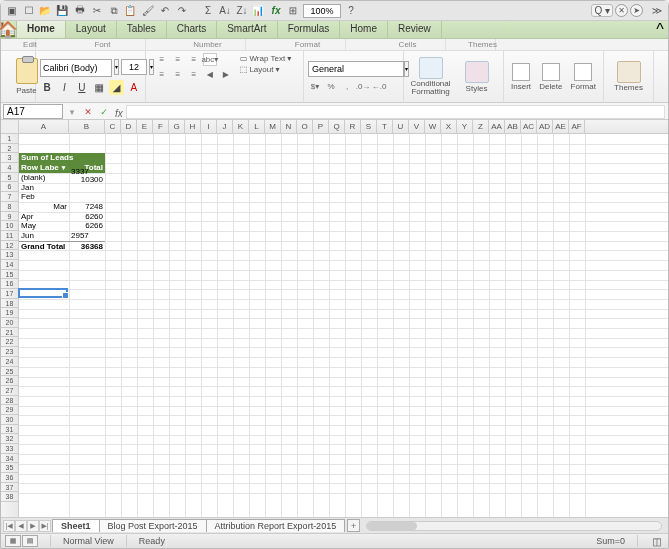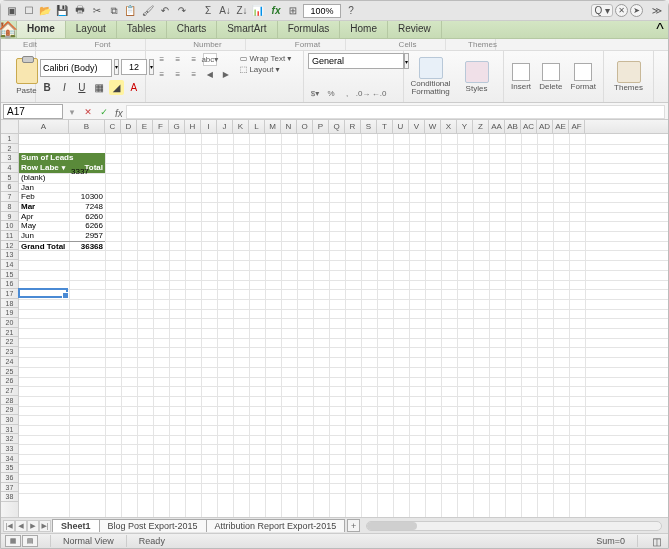--- a/index.html
+++ b/index.html
@@ -33,21 +33,21 @@
   .font-name { width:72px;height:16px;font-size:9px;border:1px solid #aaa;background:#fff;padding:8px 2px; }
   .font-size { width:26px;height:16px;font-size:9px;border:1px solid #aaa;background:#fff;text-align:center; }
   .dd { width:10px;height:16px;border:1px solid #aaa;background:#f4f4f4;font-size:6px;display:flex;align-items:center;justify-content:center; }
   .font-row2 { display:flex;gap:3px;align-items:center; }
   .fbtn { width:15px;height:15px;display:flex;align-items:center;justify-content:center;font-size:10px;color:#444;border:1px solid transparent;border-radius:2px; }
   .rgroup.align { width:100px; }
   .align-row { display:flex;gap:2px;margin-bottom:2px; }
   .abtn { width:14px;height:13px;display:flex;align-items:center;justify-content:center;font-size:8px;color:#666; }
   .wrap-merge { display:flex;flex-direction:column;margin-left:4px; }
   .wm { font-size:8px;color:#555;padding:1px 3px;display:flex;align-items:center;gap:2px; }
-  .rgroup.number { width:100px;justify-content:space-between; }
+  .rgroup.number { width:100px; }
   .num-sel { width:96px;height:16px;font-size:9px;border:1px solid #aaa;background:#fff;padding:0 3px;margin-bottom:3px; }
   .num-row { display:flex;gap:2px; }
   .rgroup.format { width:100px; display:flex;flex-direction:row;align-items:center;gap:2px; }
   .big-btn { width:44px;display:flex;flex-direction:column;align-items:center;font-size:8px;color:#555;gap:1px; }
   .big-ico { width:24px;height:22px;background:#e8f0f8;border:1px solid #b8c8d8;border-radius:2px; }
   .rgroup.cells { width:100px;display:flex;flex-direction:row;align-items:center;gap:2px;justify-content:space-around; }
   .cell-btn { display:flex;flex-direction:column;align-items:center;font-size:8px;color:#555;gap:1px; }
   .cell-ico { width:18px;height:18px;border:1px solid #aaa;background:#fff; }
   .rgroup.themes { width:50px;align-items:center;display:flex;flex-direction:column; }
   .theme-ico { width:24px;height:22px;background:#f0e8d8;border:1px solid #c8b898;border-radius:2px; }
@@ -387,29 +387,29 @@
             <div class="gl-col" style="left: 566px;"></div>
           </div>
       <div class="cell pivot-header" style="left: 0px; top: 19.4px; width: 86px; height: 9.7px; text-align: left;">Sum of Leads</div>
           <div class="cell pivot-header" style="left: 0px; top: 29.1px; width: 50px; height: 9.7px; text-align: left;">Row Labels</div>
           <div class="cell pivot-header" style="left: 50px; top: 29.1px; width: 36px; height: 9.7px; text-align: right;">Total<span style="position: absolute; left: -10px; top: 0px; font-size: 7px; color: rgb(255, 255, 255); background: rgb(90, 138, 58); width: 9px; text-align: center;">▾</span></div>
           <div class="cell" style="left: 0px; top: 38.8px; width: 50px; height: 9.7px; text-align: left;">(blank)</div>
           <div class="cell" style="left: 50px; top: 38.8px; width: 36px; height: 9.7px; text-align: right;"></div>
           <div class="cell" style="left: 0px; top: 48.5px; width: 50px; height: 9.7px; text-align: left;">Jan</div>
           <div class="cell" style="left: 50px; top: 33px; width: 36px; height: 9.7px; text-align: left;">3337</div>
           <div class="cell" style="left: 0px; top: 58.2px; width: 50px; height: 9.7px; text-align: left;">Feb</div>
-          <div class="cell" style="left: 50px; top: 58px; width: 36px; height: 9.7px; text-align: right;">10300</div>
-          <div class="cell" style="left: 0px; top: 67.9px; width: 50px; height: 9.7px; text-align: left; font-weight: bold;">Mar</div>
+          <div class="cell" style="left: 50px; top: 41px; width: 36px; height: 9.7px; text-align: right;">10300</div>
+          <div class="cell" style="left: 0px; top: 67.9px; width: 50px; height: 9.7px; text-align: right;">Mar</div>
           <div class="cell" style="left: 50px; top: 67.9px; width: 36px; height: 9.7px; text-align: right;">7248</div>
           <div class="cell" style="left: 0px; top: 77.6px; width: 50px; height: 9.7px; text-align: left;">Apr</div>
           <div class="cell" style="left: 50px; top: 77.6px; width: 36px; height: 9.7px; text-align: right;">6260</div>
           <div class="cell" style="left: 0px; top: 87.3px; width: 50px; height: 9.7px; text-align: left;">May</div>
           <div class="cell" style="left: 50px; top: 87.3px; width: 36px; height: 9.7px; text-align: right;">6266</div>
           <div class="cell" style="left: 0px; top: 97px; width: 50px; height: 9.7px; text-align: left;">Jun</div>
-          <div class="cell" style="left: 50px; top: 97px; width: 36px; height: 9.7px; text-align: right;">2957</div>
+          <div class="cell" style="left: 50px; top: 97px; width: 36px; height: 9.7px; text-align: left;">2957</div>
           <div class="cell" style="left: 0px; top: 106.7px; width: 50px; height: 9.7px; text-align: left; font-weight: bold; border-top: 1px solid rgb(153, 153, 153);">Grand Total</div>
           <div class="cell" style="left: 50px; top: 106.7px; width: 36px; height: 9.7px; text-align: right; font-weight: bold; border-top: 1px solid rgb(153, 153, 153);">36368</div>
           <div class="cursor" style="left: -1px; top: 154.2px; width: 50px; height: 9.7px;"></div>
         </div>
     </div>
   </div>
 
   <div class="sheet-tabs">
     <div class="nav-arrows">
       <span class="na">|◀</span>

